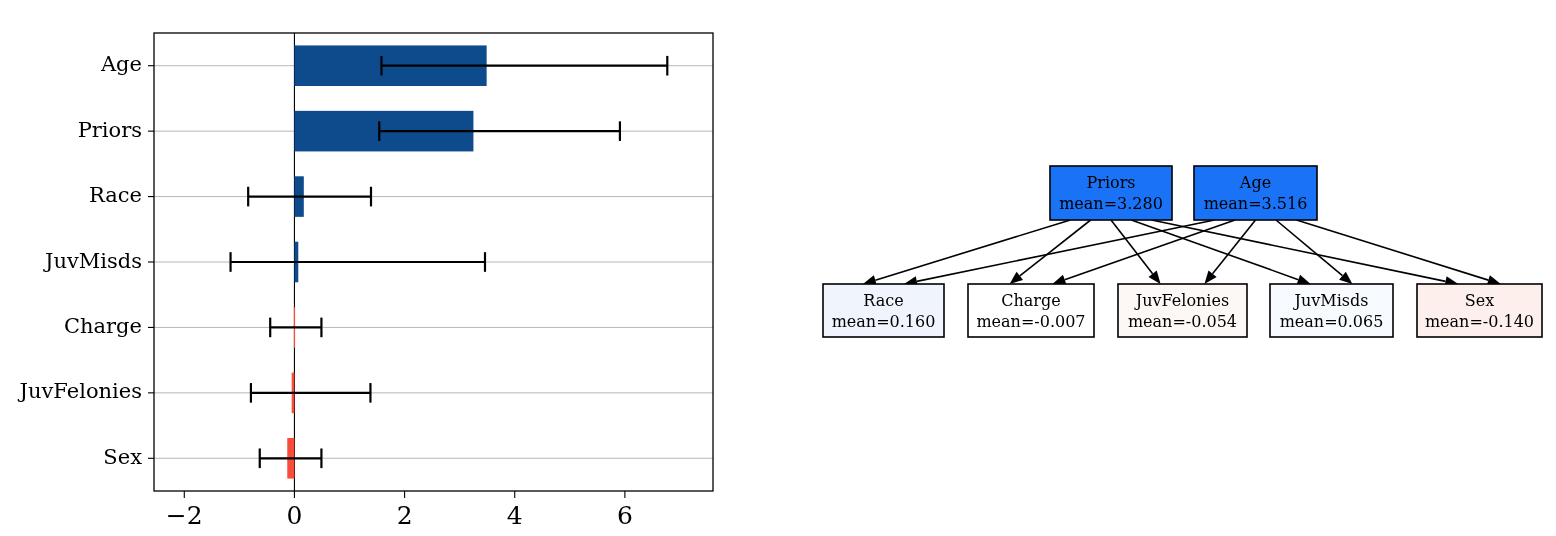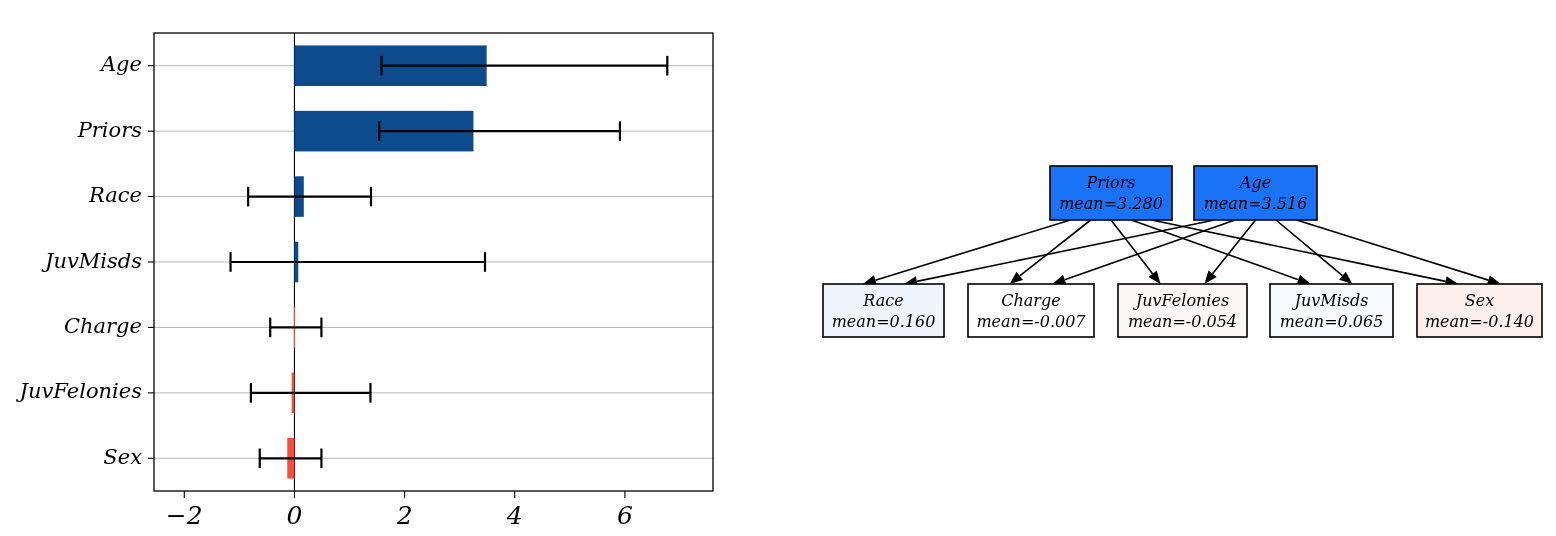--- a/index.html
+++ b/index.html
@@ -12,21 +12,20 @@
     width: 1556px;
     height: 536px;
     font-family: "DejaVu Serif", "Liberation Serif", serif;
     overflow: hidden;
     position: relative;
   }
   #root {
     position: relative;
     width: 1556px;
     height: 536px;
-    font-style: italic;
   }
   
   #bar-panel {
     position: absolute;
     left: 0; top: 0;
     width: 760px; height: 536px;
   }
   #bar-panel svg { display: block; }
   .grid-line { stroke: #b0b0b0; stroke-width: 0.9; }
   .zero-line { stroke: #000000; stroke-width: 1.1; }

